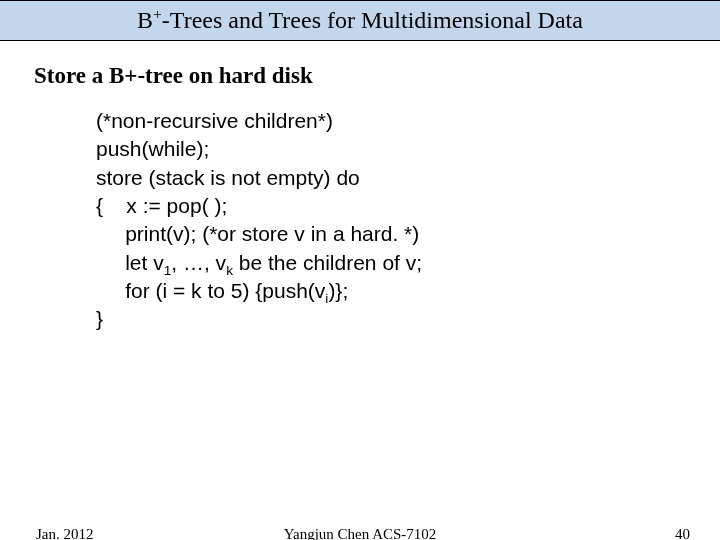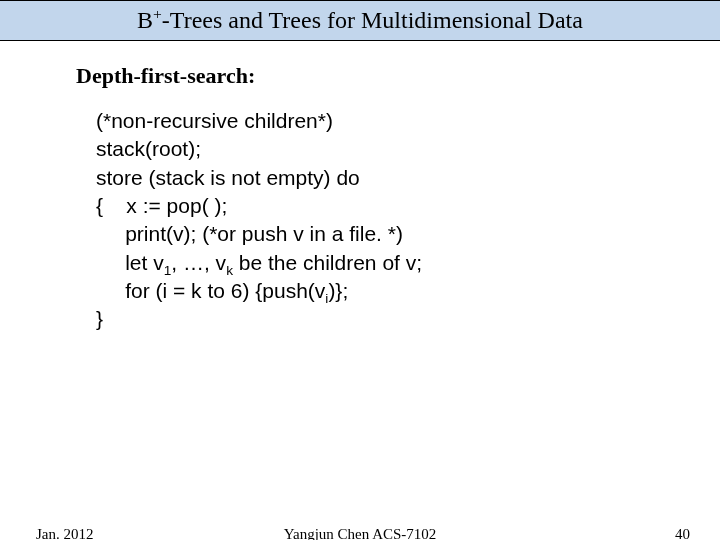--- a/index.html
+++ b/index.html
@@ -48,30 +48,30 @@
   </style>
 </head>
 <body>
 
 <div class="slide">
 
   <div class="title-bar">
     <span>B</span><sup>+</sup><span>-Trees and Trees for Multidimensional Data</span>
   </div>
 
+  <div class="section">Store a B+-tree on hard disk</div>
 
-  <div class="subsection">Depth-first-search:</div>
 
   <div class="code"><span>(*non-recursive children*)</span>
-<span>stack(root);</span>
+<span>push(while);</span>
 <span>store (stack is not empty) do</span>
 <span>{    x := pop( );</span>
-<span>     print(v); (*or push v in a file.</span> <span>*)</span>
+<span>     print(v); (*or store v in a hard.</span> <span>*)</span>
 <span>     let v</span><sub>1</sub><span>, …, v</span><sub>k</sub><span> be the children of v;</span>
-<span>     for (i = k to 6) {push(v</span><sub>i</sub><span>)};</span>
+<span>     for (i = k to 5) {push(v</span><sub>i</sub><span>)};</span>
 <span>}</span></div>
 
   <div class="footer">
     <span class="date">Jan. 2012</span>
     <span class="center">Yangjun Chen        ACS-7102</span>
     <span class="pageno">40</span>
   </div>
 
 </div>
 

